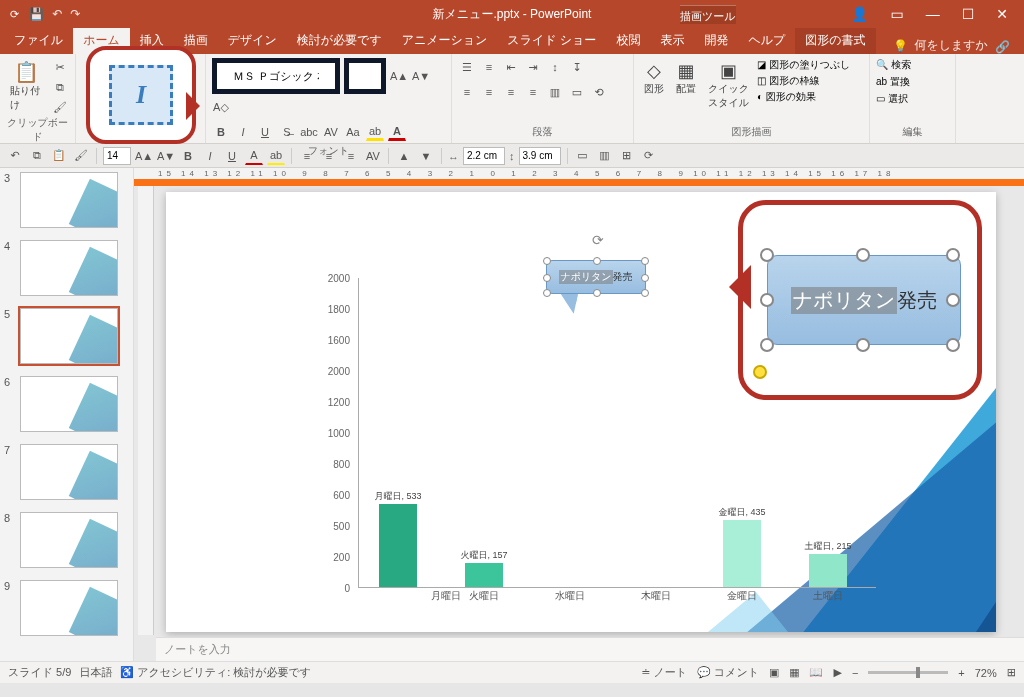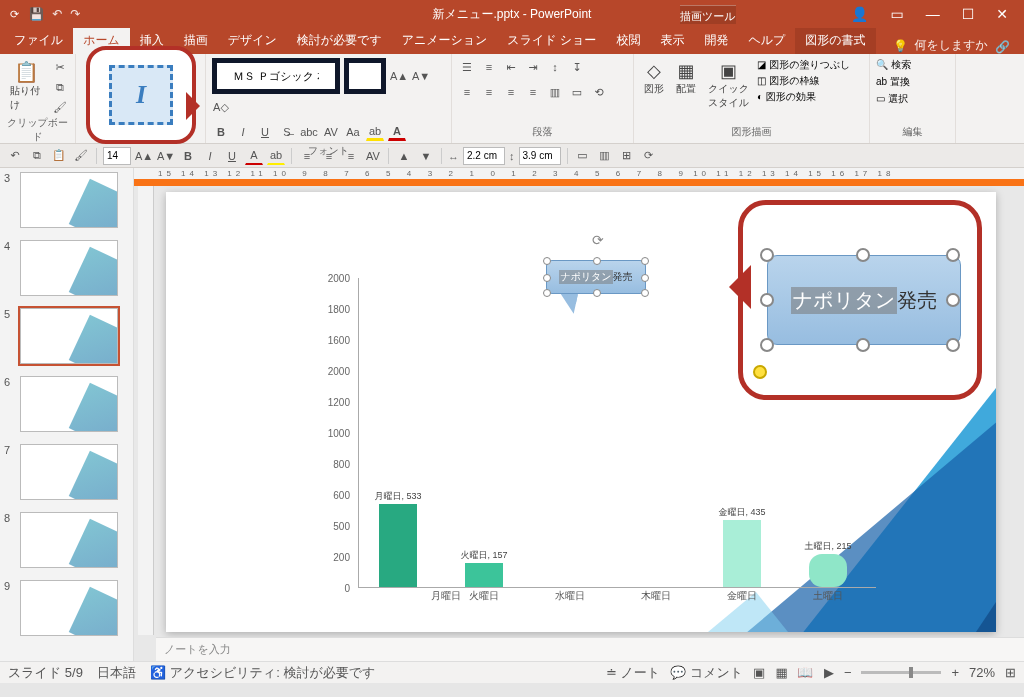--- a/index.html
+++ b/index.html
@@ -70,21 +70,21 @@
 
 .zoom-callout { position: absolute; right: 14px; top: 8px; width: 244px; height: 200px; background: #fff; border: 5px solid #b33027; border-radius: 28px; z-index: 40; }
 .zoom-callout::before { content: ""; position: absolute; left: -36px; top: 60px; border: 22px solid transparent; border-right-color: #b33027; }
 .zoom-shape { position: absolute; left: 24px; top: 50px; width: 194px; height: 90px; background: linear-gradient(#b9d4ec, #97bde0); border: 1px solid #6a98c4; border-radius: 10px; display: flex; align-items: center; justify-content: center; font-size: 20px; color: #333; }
 .zoom-shape .sel { background: rgba(120,120,120,.55); color: #fff; padding: 0 2px; }
 .zh { position: absolute; width: 14px; height: 14px; background: #fff; border: 2px solid #888; border-radius: 50%; }
 .zh.y { background: #ffe040; border-color: #c9a800; }
 
 .notes { position: absolute; bottom: 0; left: 22px; right: 0; height: 24px; background: #f7f6f5; border-top: 1px solid #ddd; padding: 4px 8px; font-size: 11px; color: #888; }
 
-.status { height: 22px; background: #f3f2f1; border-top: 1px solid #ddd; display: flex; align-items: center; font-size: 13px; color: #555; padding: 0 8px; gap: 14px; }
+.status { height: 22px; background: #f3f2f1; border-top: 1px solid #ddd; display: flex; align-items: center; font-size: 11px; color: #555; padding: 0 8px; gap: 8px; }
 .status .right { margin-left: auto; display: flex; gap: 10px; align-items: center; }
 .zoom-slider { width: 80px; height: 3px; background: #bbb; position: relative; }
 .zoom-slider::after { content: ""; position: absolute; left: 60%; top: -4px; width: 4px; height: 11px; background: #888; }
 </style>
 </head>
 <body>
 
 <div class="titlebar">
   <div class="autosave">
     <span>⟳</span>
@@ -363,21 +363,21 @@
               <div class="bar" style="left: 106px; width: 38px; height: 24.335px; background: rgb(60, 196, 154);">
                 <div class="bar-label">火曜日, 157</div>
               </div>
               <div class="x-label" style="left: 125px;">火曜日</div>
               <div class="x-label" style="left: 211px; text-align: right;">水曜日</div>
               <div class="x-label" style="left: 297px;">木曜日</div>
               <div class="bar" style="left: 364px; width: 38px; height: 67.425px; background: rgb(169, 238, 215);">
                 <div class="bar-label">金曜日, 435</div>
               </div>
               <div class="x-label" style="left: 383px;">金曜日</div>
-              <div class="bar" style="left: 450px; width: 38px; height: 33.325px; background: rgb(143, 230, 200); border-radius: 13px;">
+              <div class="bar" style="left: 450px; width: 38px; height: 33.325px; background: rgb(143, 230, 200);">
                 <div class="bar-label">土曜日, 215</div>
               </div>
               <div class="x-label" style="left: 469px;">土曜日</div>
             </div>
         </div>
 
         <div class="rotate-handle">⟳</div>
         <div class="callout-pointer"></div>
         <div class="callout-shape">
           <span class="sel">ナポリタン</span>

